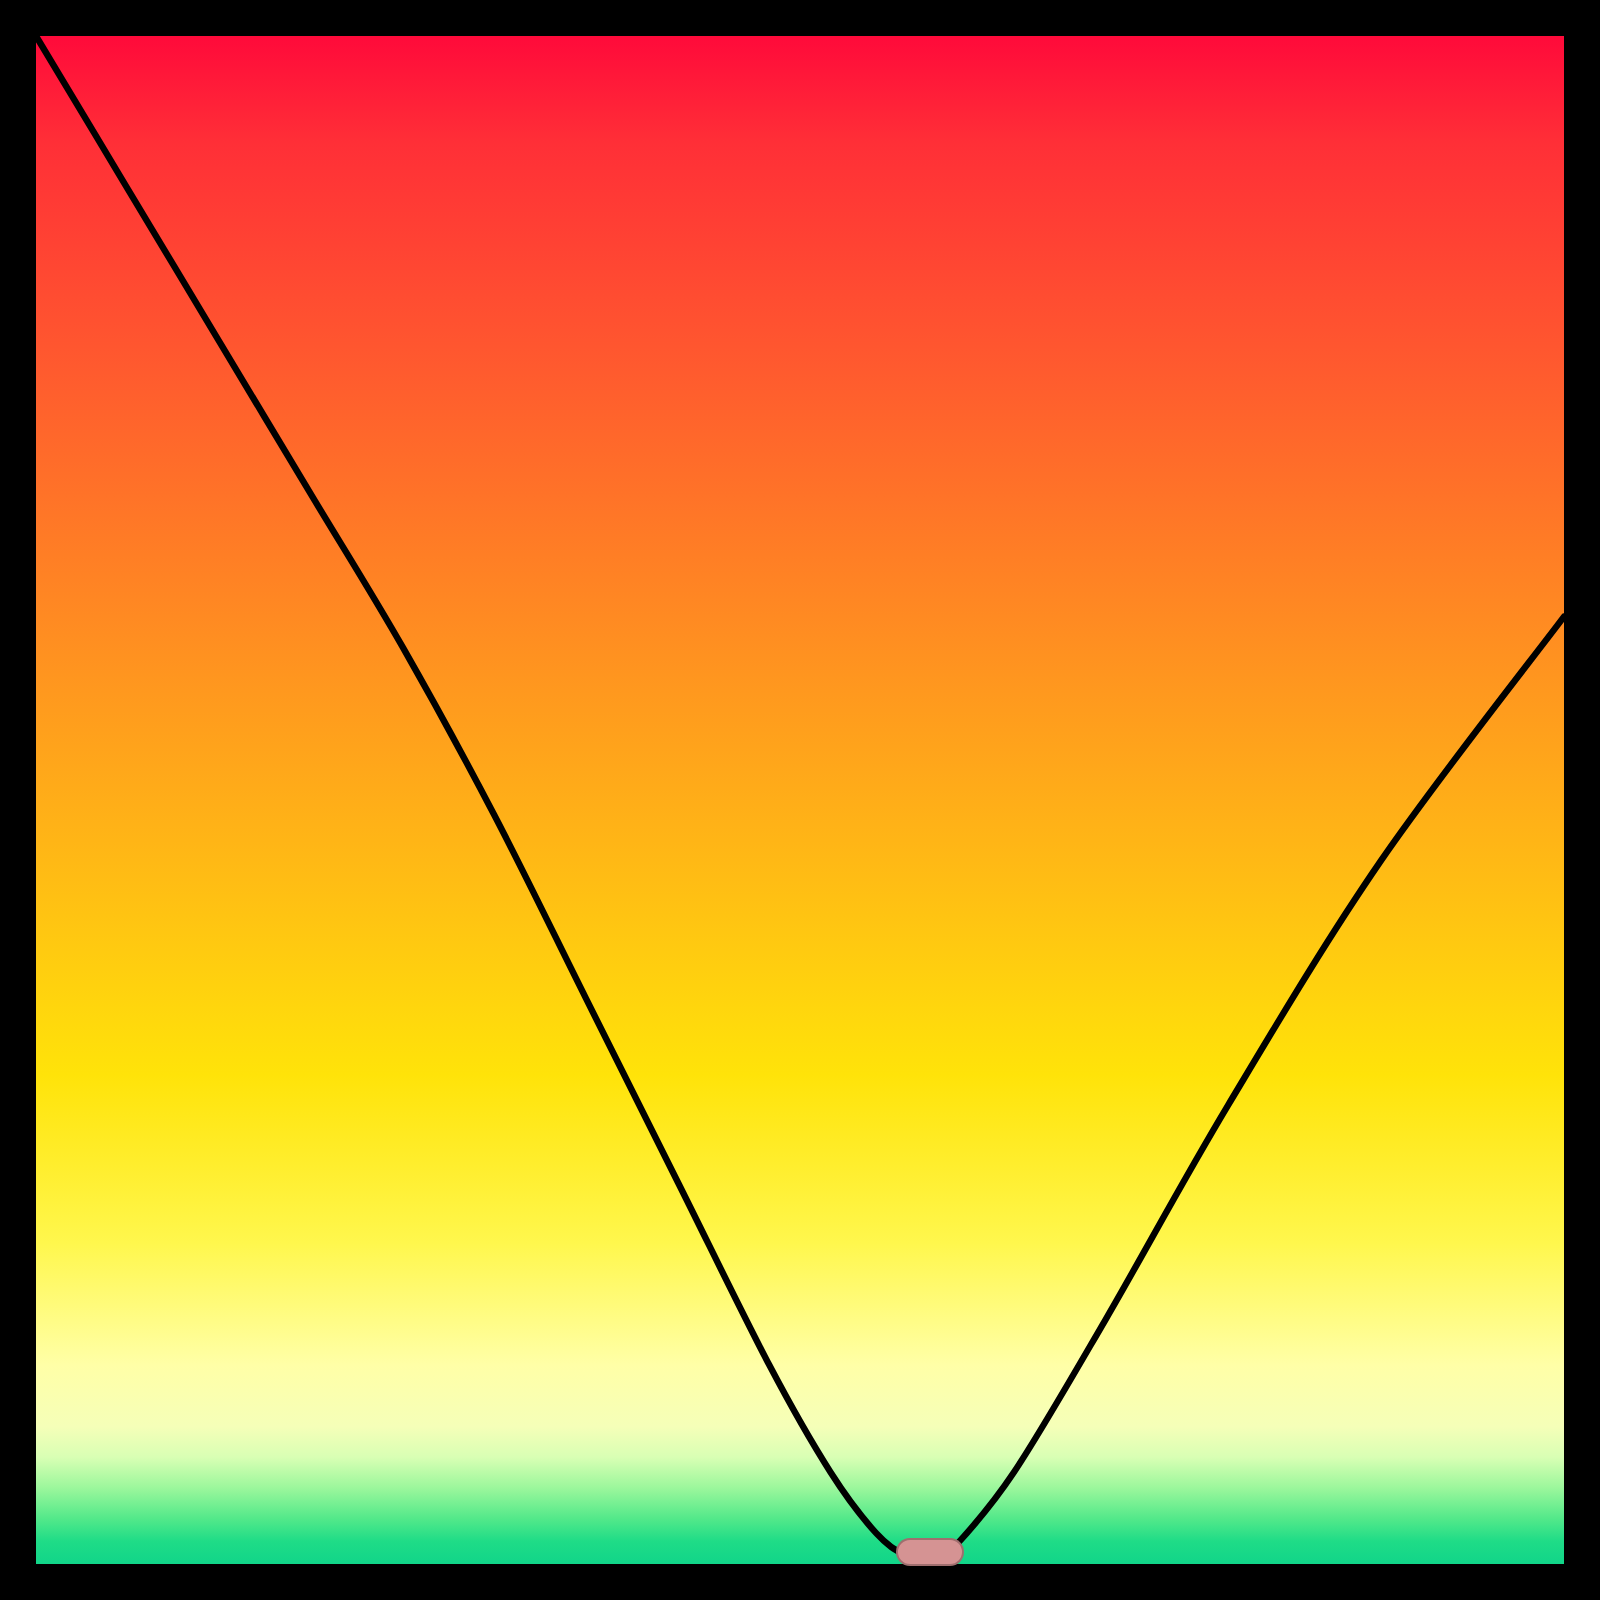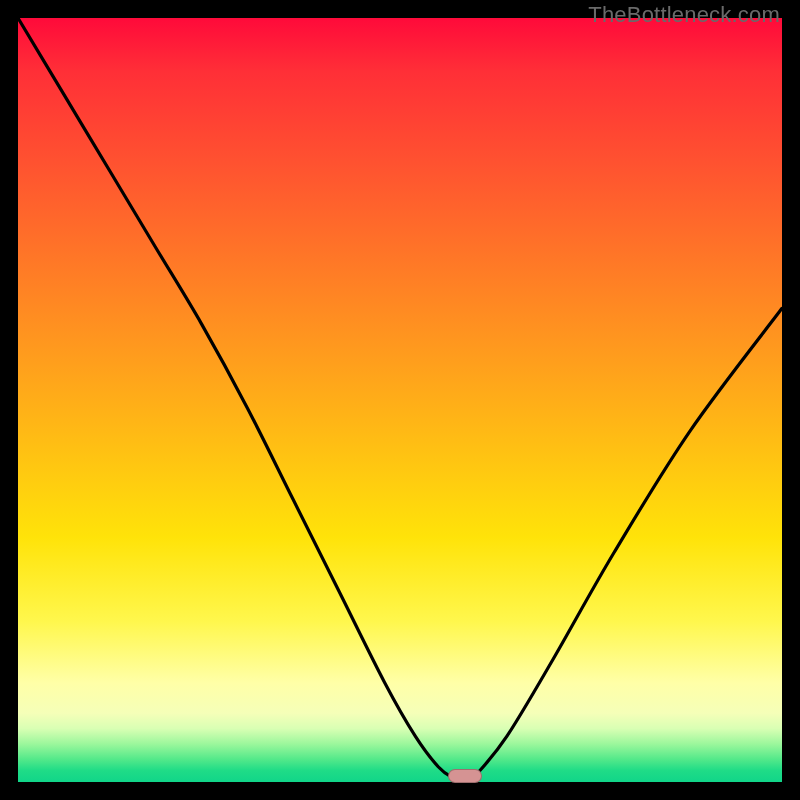--- a/index.html
+++ b/index.html
@@ -82,15 +82,14 @@
   <div class="plot-area">
 
     <svg class="curve" viewBox="0 0 764 764" preserveAspectRatio="none">
       <path id="curve-path" d="M 0.00 0.00 C 7.64 12.73, 30.56 50.93, 45.84 76.40 C 61.12 101.87, 76.40 127.33, 91.68 152.80 C 106.96 178.27, 122.24 203.73, 137.52 229.20 C 152.80 254.67, 168.08 278.86, 183.36 305.60 C 198.64 332.34, 213.92 360.35, 229.20 389.64 C 244.48 418.93, 259.76 450.76, 275.04 481.32 C 290.32 511.88, 305.60 542.44, 320.88 573.00 C 336.16 603.56, 353.99 640.49, 366.72 664.68 C 379.45 688.87, 388.37 704.15, 397.28 718.16 C 406.19 732.17, 413.83 741.72, 420.20 748.72 C 426.57 755.72, 431.02 757.63, 435.48 760.18 C 439.94 762.73, 443.12 764.64, 446.94 764.00 C 450.76 763.36, 451.40 764.00, 458.40 756.36 C 465.40 748.72, 476.23 737.26, 488.96 718.16 C 501.69 699.06, 516.97 672.32, 534.80 641.76 C 552.63 611.20, 573.00 573.00, 595.92 534.80 C 618.84 496.60, 644.31 453.31, 672.32 412.56 C 700.33 371.81, 748.72 310.69, 764.00 290.32" fill="none" stroke="#000000" stroke-width="3.2" stroke-linecap="round" stroke-linejoin="round"></path>
     </svg>
 
     <div id="min-marker" class="marker" style="left: 446.94px; top: 757.888px; background: rgb(213, 147, 147);"></div>
 
   </div>
 
-  <div class="watermark">TheBottleneck.com</div>
 
 </div>
 
 </body></html>

